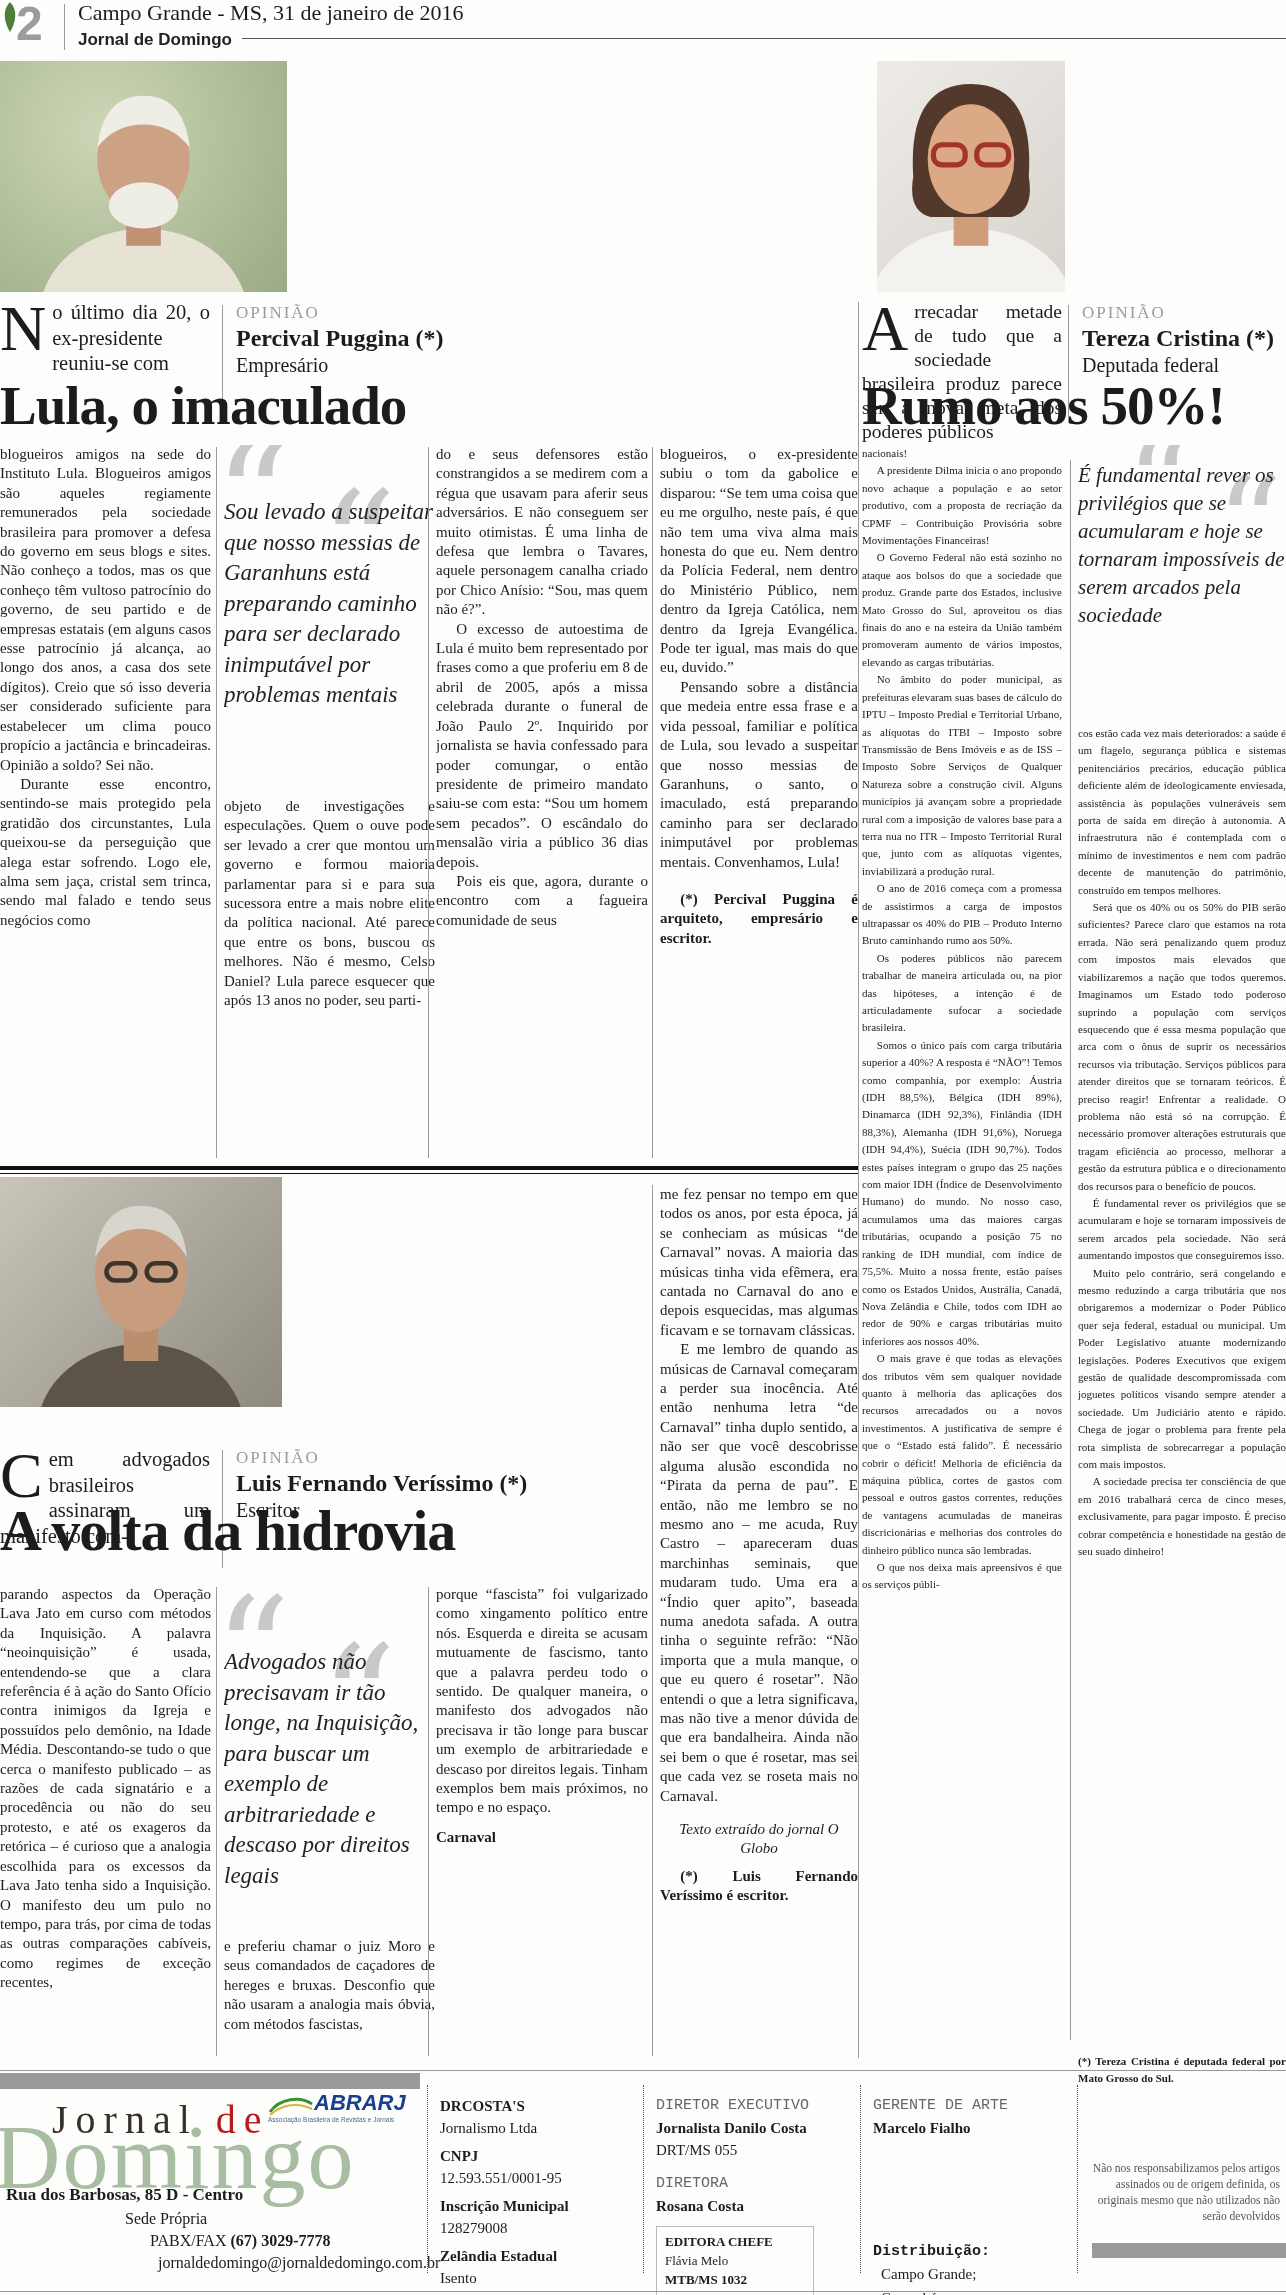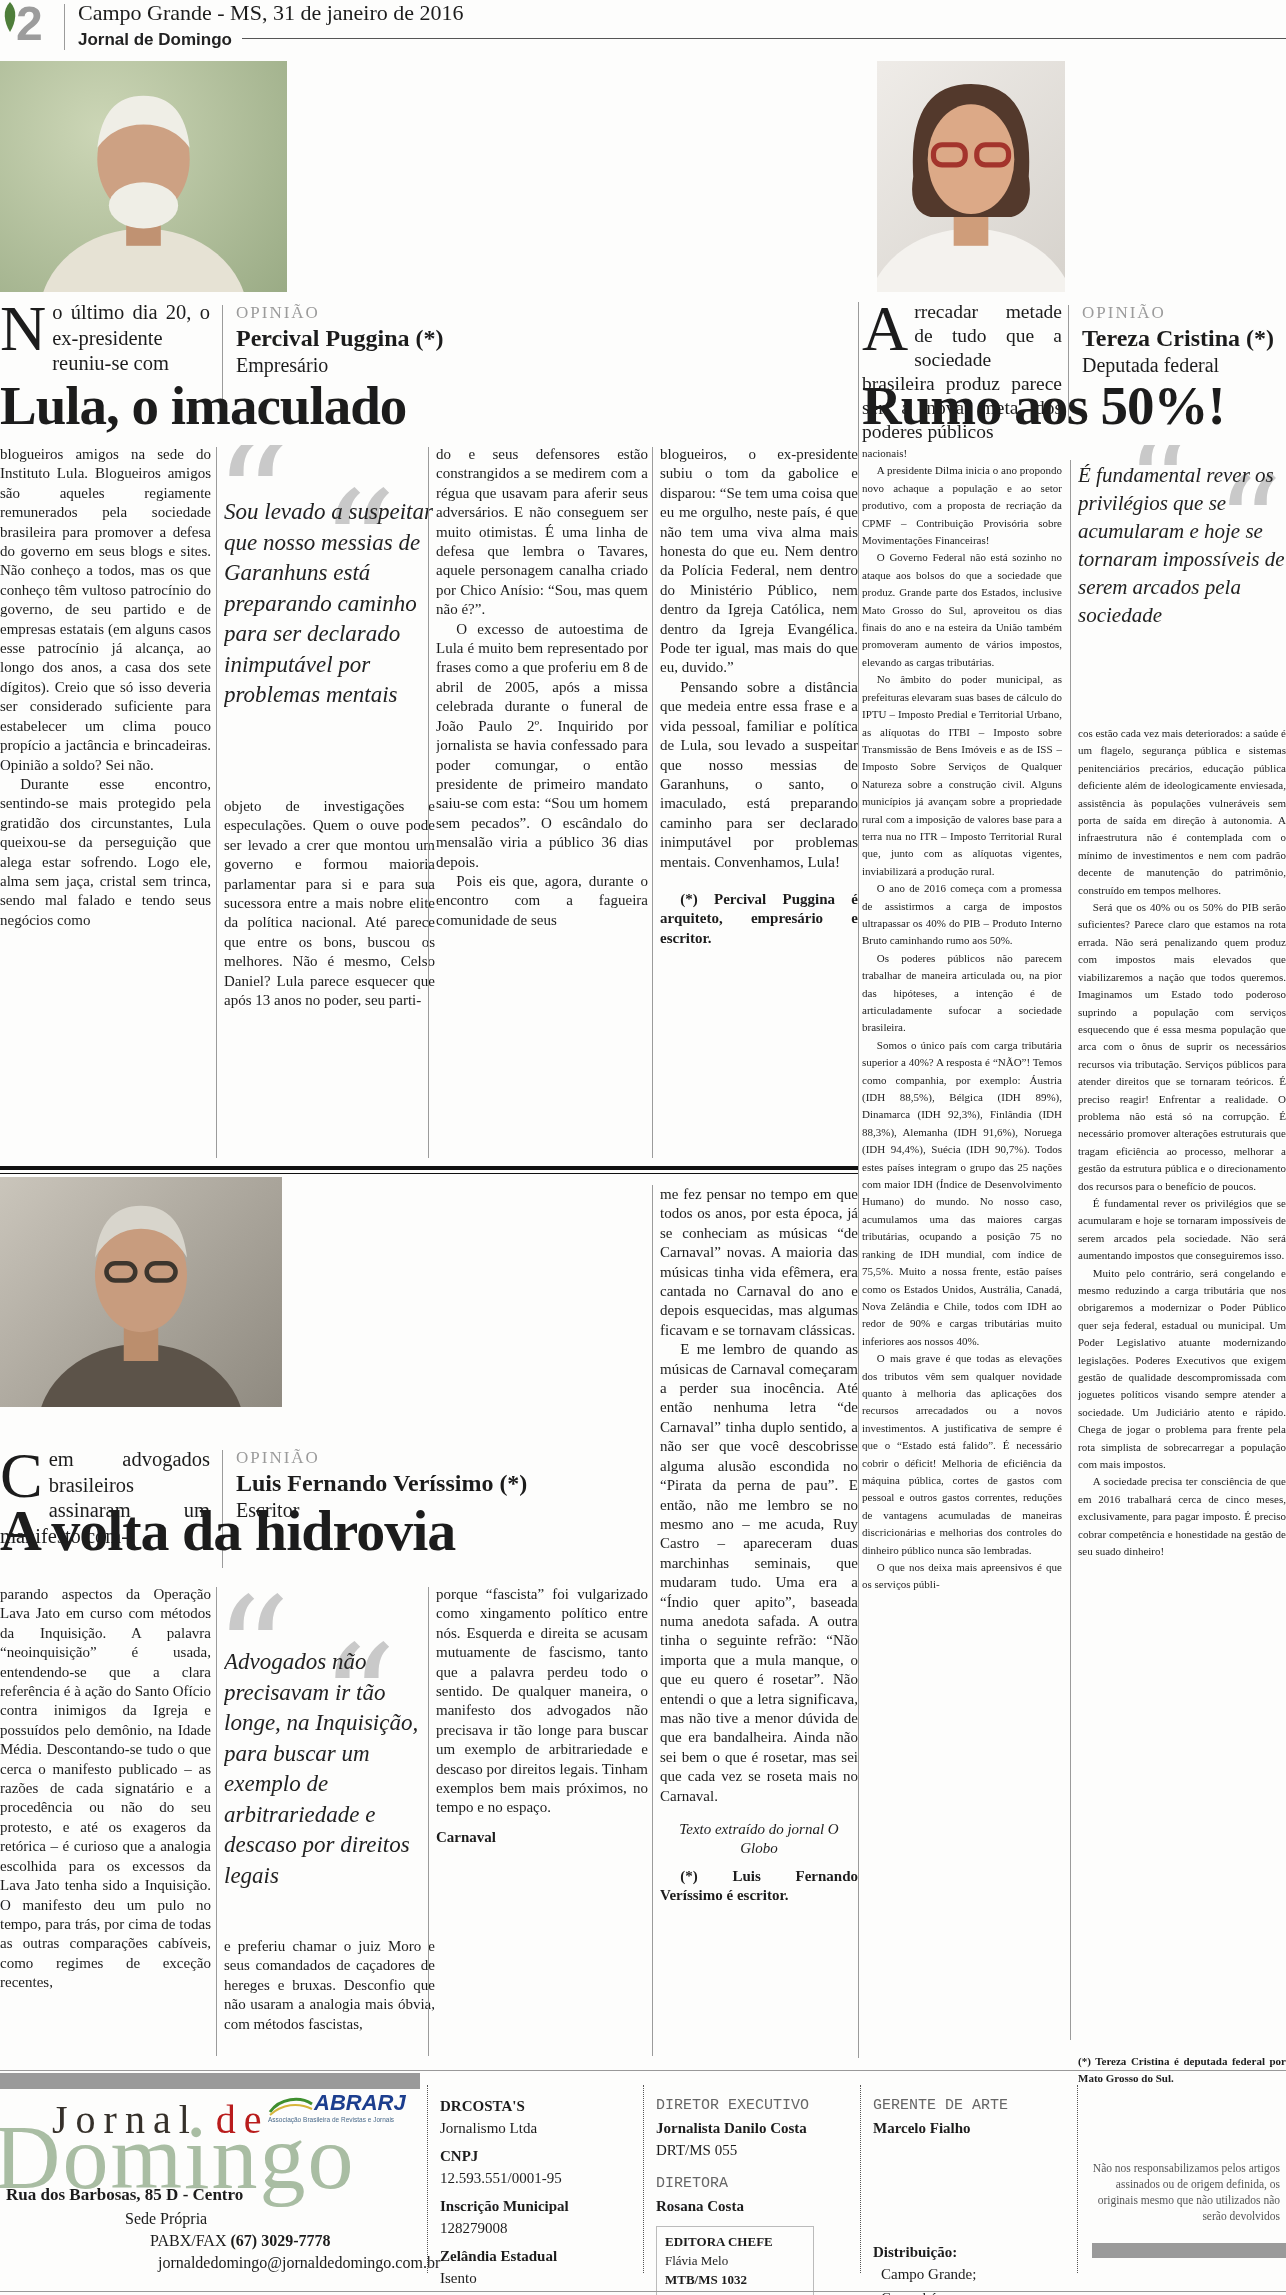--- a/index.html
+++ b/index.html
@@ -278,21 +278,21 @@
       <div class="f-bold">EDITORA CHEFE</div>
       <div>Flávia Melo</div>
       <div class="f-bold">MTB/MS 1032</div>
     </div>
   </div>
 
   <div class="abs dotsep" style="left:860px;top:2085px;height:188px;"></div>
   <div class="abs fcol" style="left:873px;top:2096px;width:190px;">
     <div class="f-label">GERENTE DE ARTE</div>
     <div class="f-bold">Marcelo Fialho</div>
-    <div class="f-bold" style="margin-top:104px;">Distribuição:</div>
+    <div class="f-bold" style="margin-top:104px;font-family:Liberation Mono, monospace;">Distribuição:</div>
     <div style="padding-left:8px;">Campo Grande;</div>
     <div style="padding-left:8px;margin-top:4px;">Corumbá.</div>
   </div>
 
   <div class="abs dotsep" style="left:1077px;top:2085px;height:188px;"></div>
   <div class="abs disc" style="left:1090px;top:2160px;width:190px;">Não nos responsabilizamos pelos artigos assinados ou de origem definida, os originais mesmo que não utilizados não serão devolvidos</div>
   <div class="abs graybar" style="left:1092px;top:2243px;width:194px;height:15px;"></div>
 
   <div class="abs grayline" style="left:0;top:2291px;width:1286px;"></div>
 </div>

